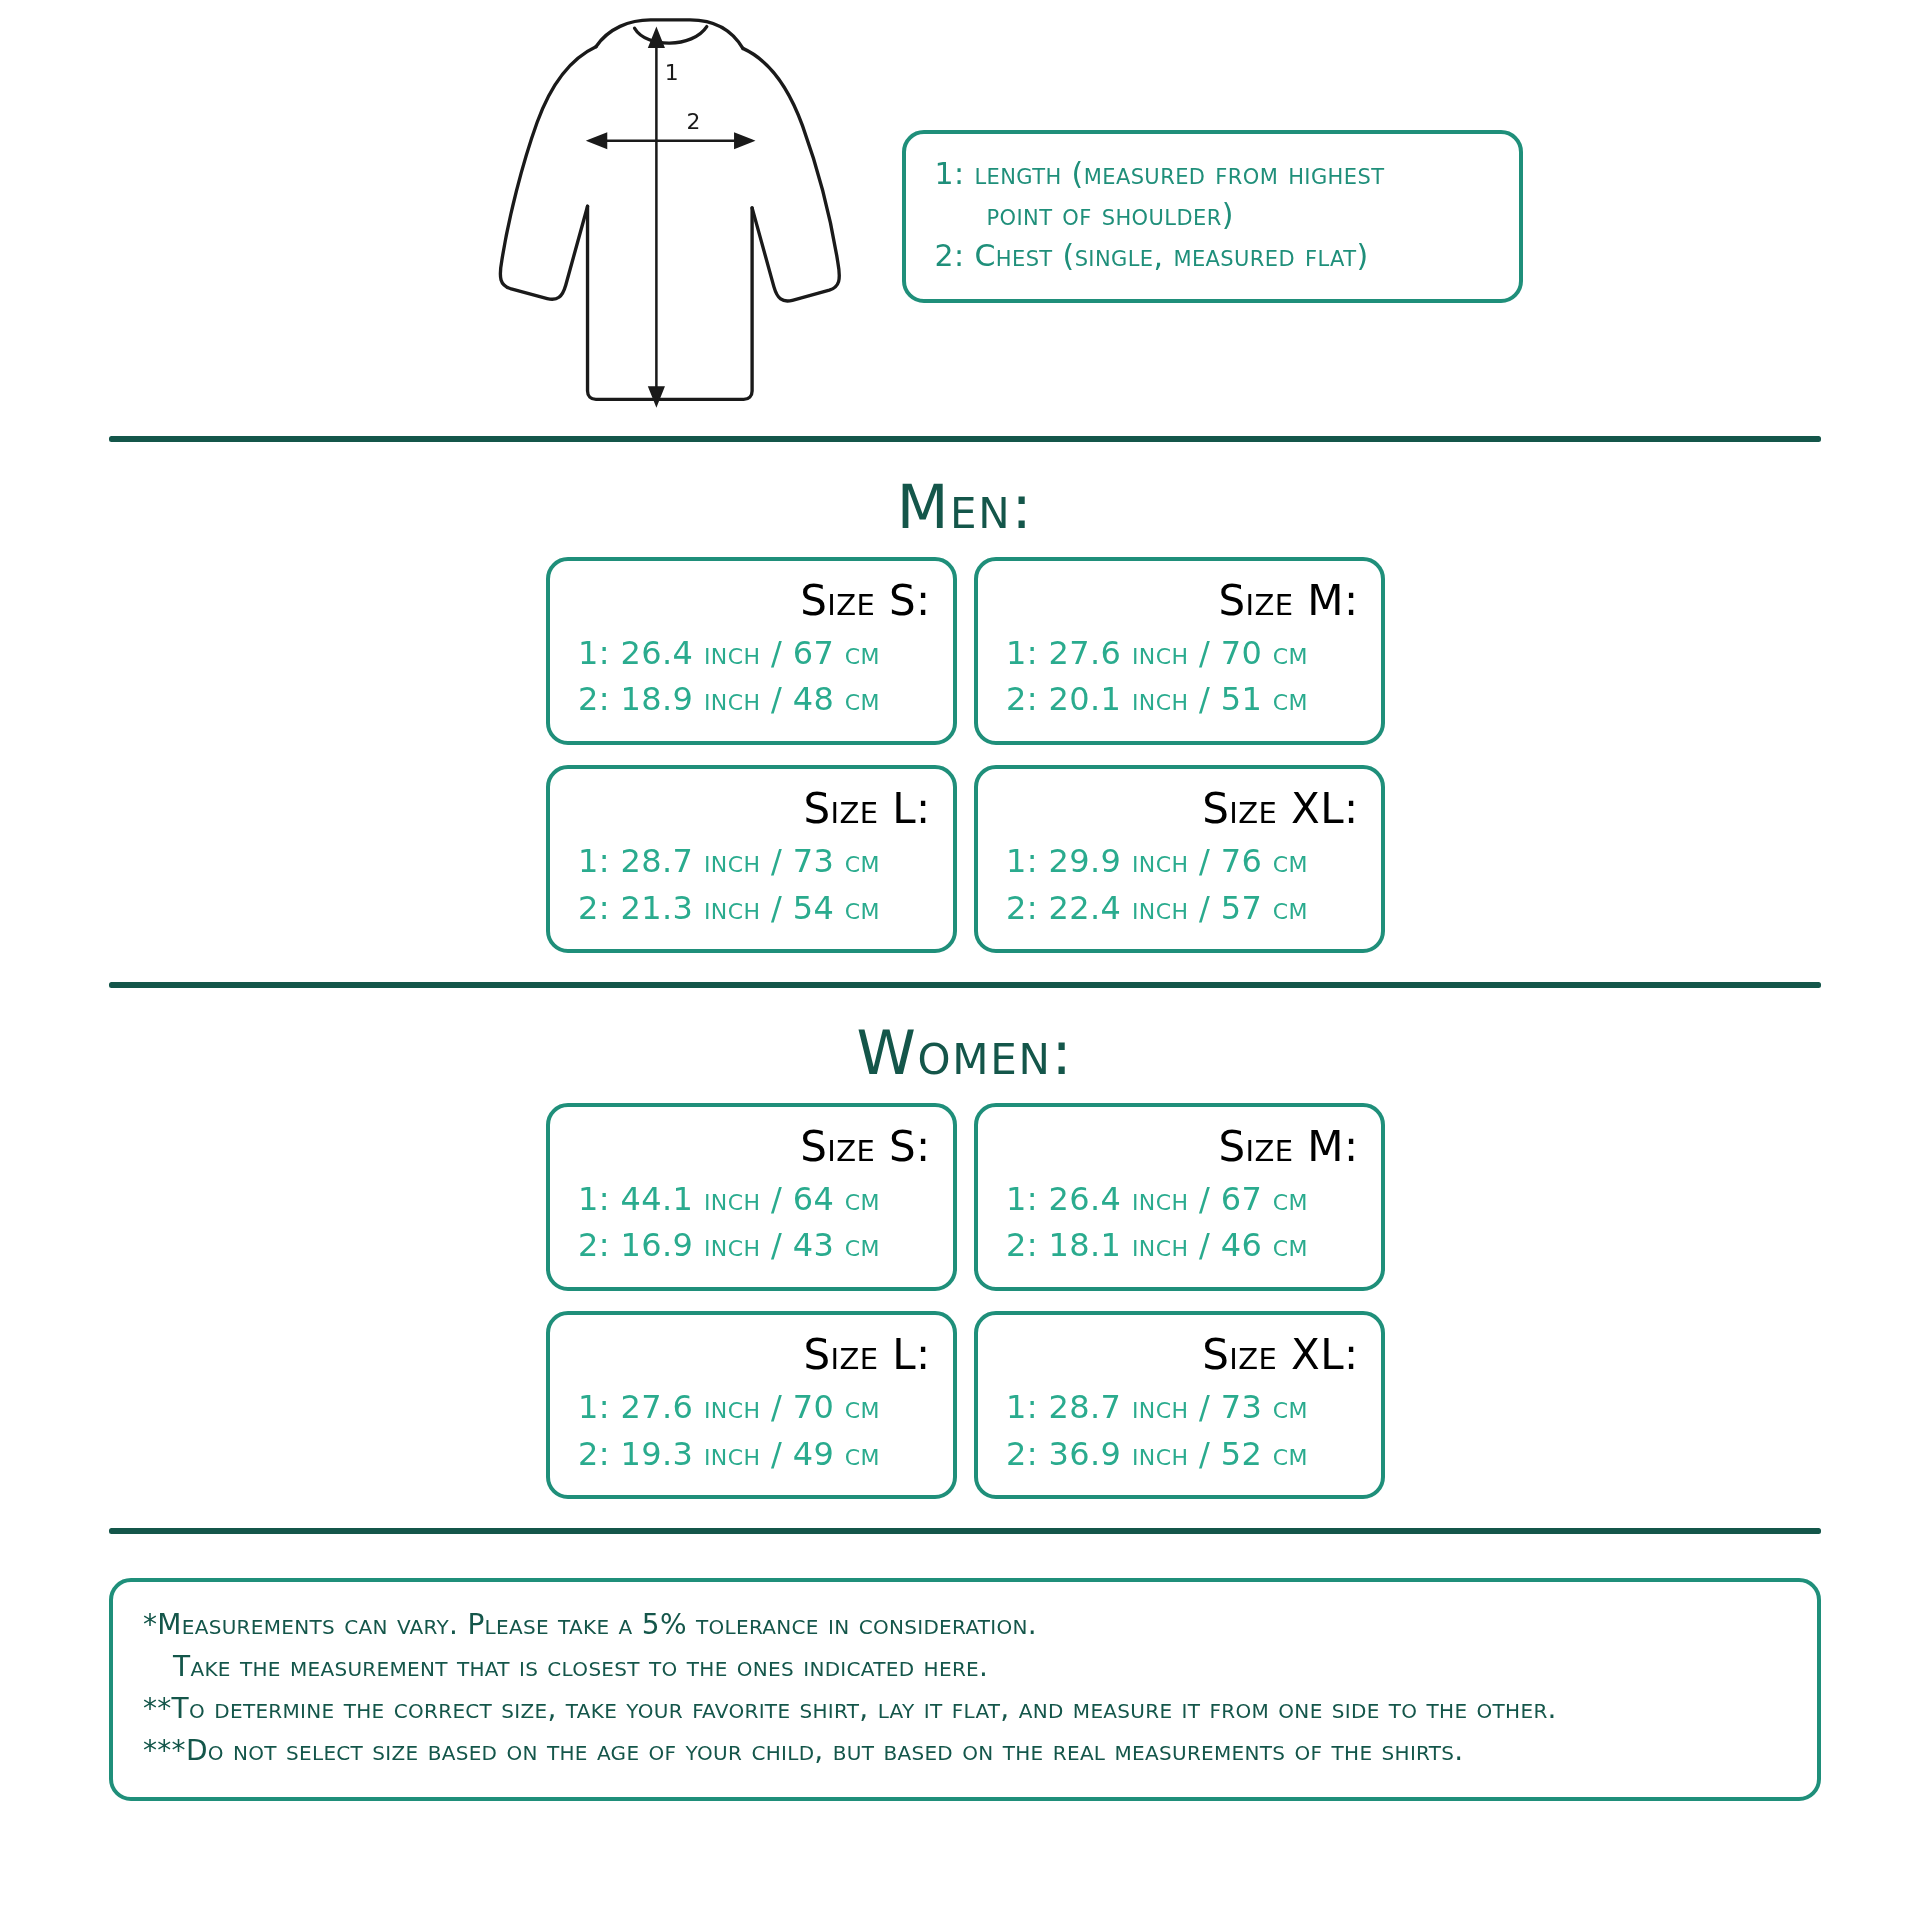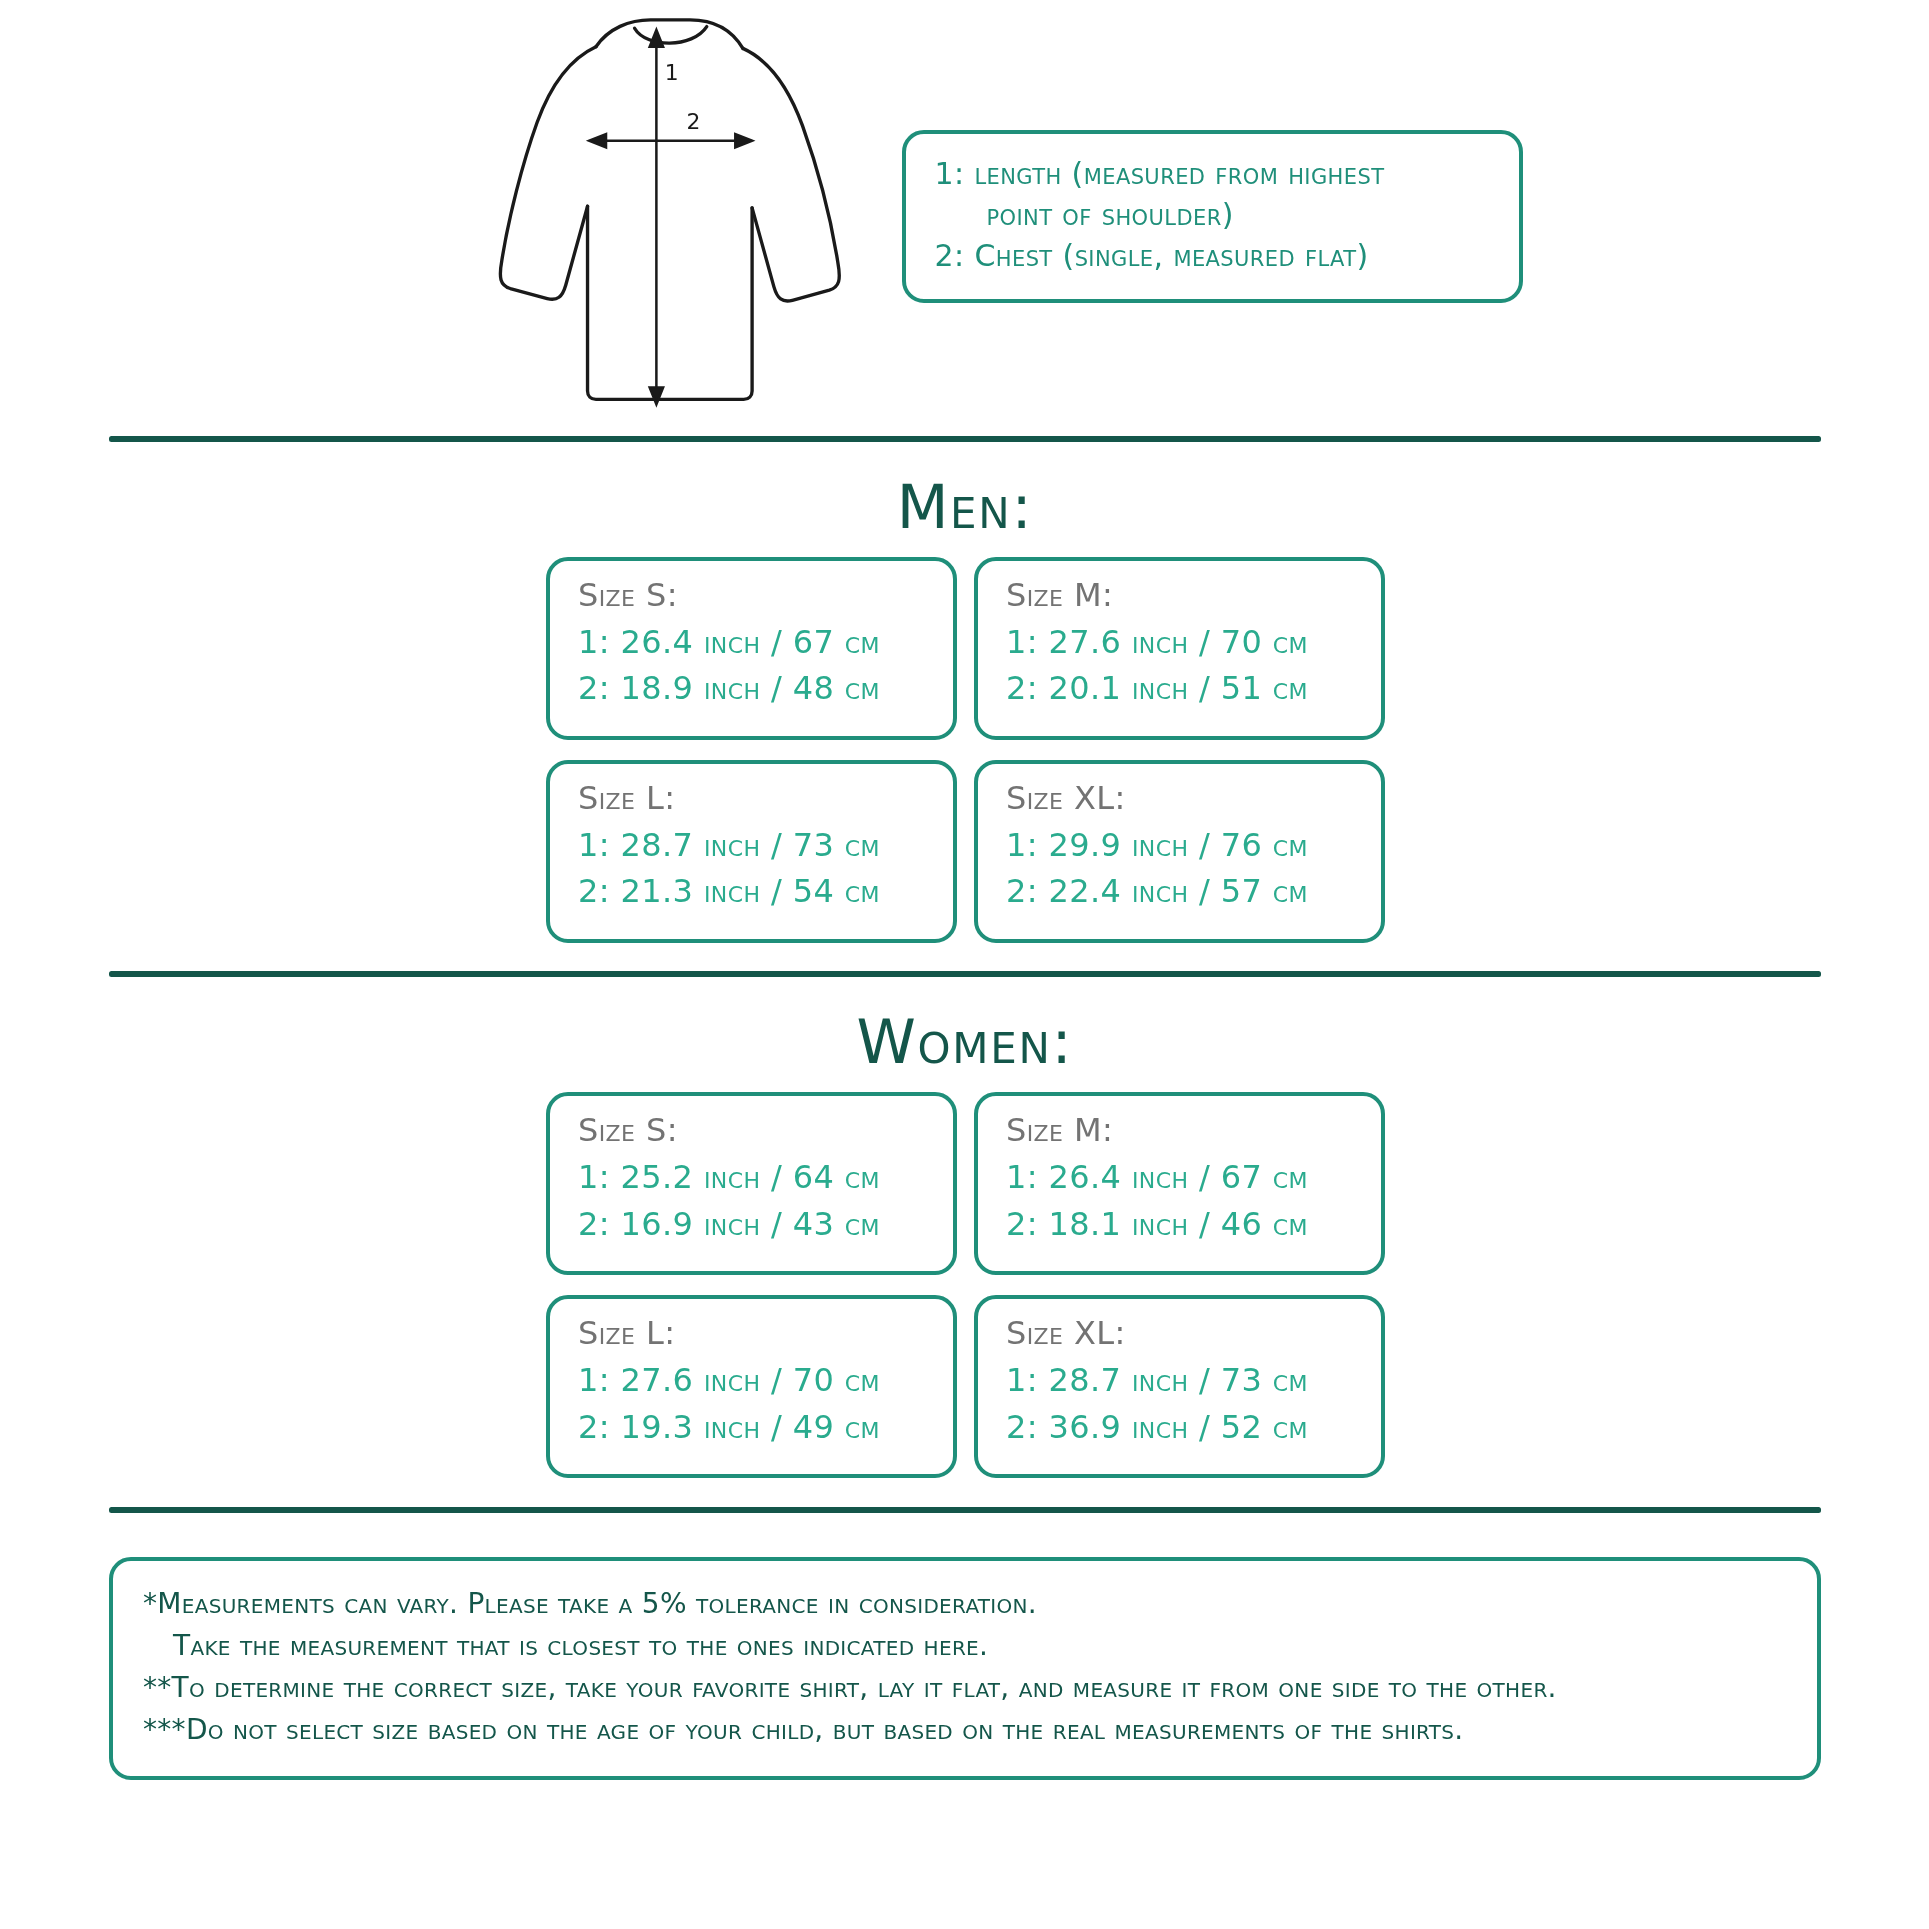--- a/index.html
+++ b/index.html
@@ -84,25 +84,26 @@
     padding-bottom: 28.5px;
   }
   .card {
     border: 4.2px solid #1f8f7a;
     border-radius: 22px;
     padding: 15px 22px 18.5px 28.5px;
     box-sizing: border-box;
     min-height: 183px;
   }
   .card .sz {
-    font-size: 32px;
-    color: #737373;
+    font-size: 42px;
+    color: #000000;
     font-variant: small-caps;
     letter-spacing: 0.4px;
     margin-bottom: 5px;
+    text-align: right;
   }
   .card .ln {
     font-size: 32px;
     color: #2aab8e;
     font-variant: small-caps;
     letter-spacing: 0.4px;
     line-height: 1.45;
     white-space: nowrap;
   }
 
@@ -205,21 +206,21 @@
     </div>
   </div>
 
   <div class="rule"></div>
 
   <div>
     <div class="section-title">Women:</div>
     <div class="cards">
       <div class="card">
         <div class="sz">Size S:</div>
-        <div class="ln">1: 25.2 inch / 64 cm</div>
+        <div class="ln">1: 44.1 inch / 64 cm</div>
         <div class="ln">2: 16.9 inch / 43 cm</div>
       </div>
       <div class="card">
         <div class="sz">Size M:</div>
         <div class="ln">1: 26.4 inch / 67 cm</div>
         <div class="ln">2: 18.1 inch / 46 cm</div>
       </div>
       <div class="card">
         <div class="sz">Size L:</div>
         <div class="ln">1: 27.6 inch / 70 cm</div>

